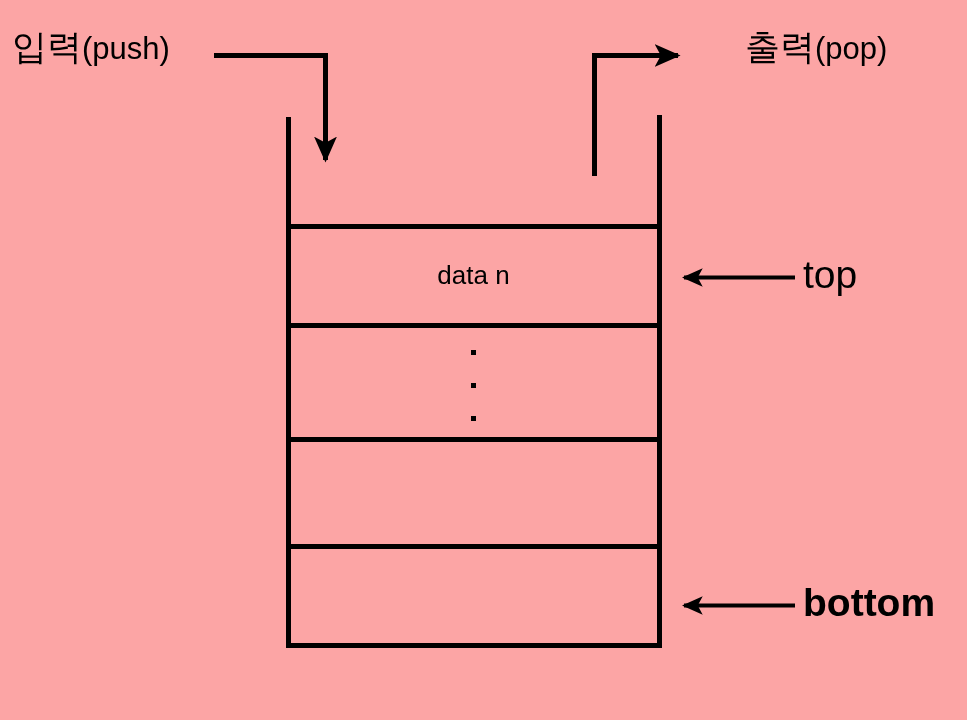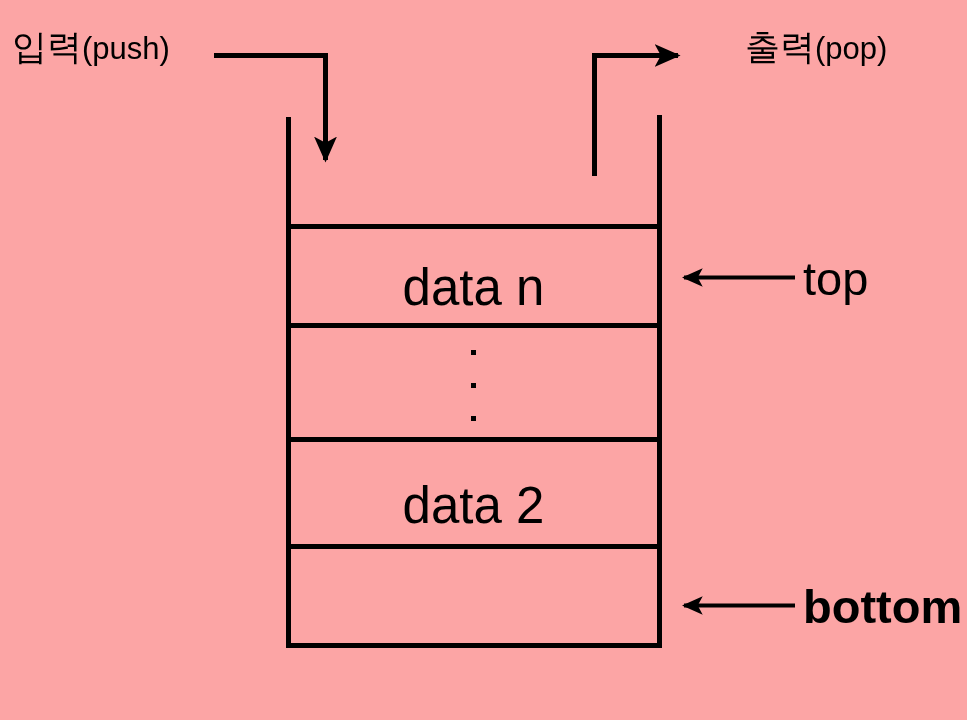--- a/index.html
+++ b/index.html
@@ -37,31 +37,31 @@
   .io-label .kr {
     font-size: 35px;
   }
   .io-label .en {
     font-size: 31px;
   }
   #push-label { left: 12px; top: 29px; }
   #pop-label  { left: 697px; top: 29px; margin-left: 48px; }
 
   .side-label {
-    font-size: 47px;
+    font-size: 39px;
   }
   #top-label    { left: 803px; top: 255px; }
   #bottom-label { left: 803px; top: 583px; font-weight: bold; }
 
   .cell-text {
     position: absolute;
     width: 375px;
     left: 286px;
     text-align: center;
-    font-size: 51px;
+    font-size: 26px;
     line-height: 1;
     color: #000000;
   }
   #cell-n-text { top: 262px; }
   #cell-2-text { top: 480px; }
   #cell-1-text { top: 590px; }
 
   .dots {
     position: absolute;
     left: 286px;
@@ -140,16 +140,15 @@
   <div class="lbl side-label" id="bottom-label">bottom</div>
 
   <div class="cell-text" id="cell-n-text">data n</div>
 
   <div class="dots">
     <span class="dot"></span>
     <span class="dot"></span>
     <span class="dot"></span>
   </div>
 
-  <div class="cell-text" id="cell-2-text">data 2</div>
 
 
 </div>
 
 </body></html>

